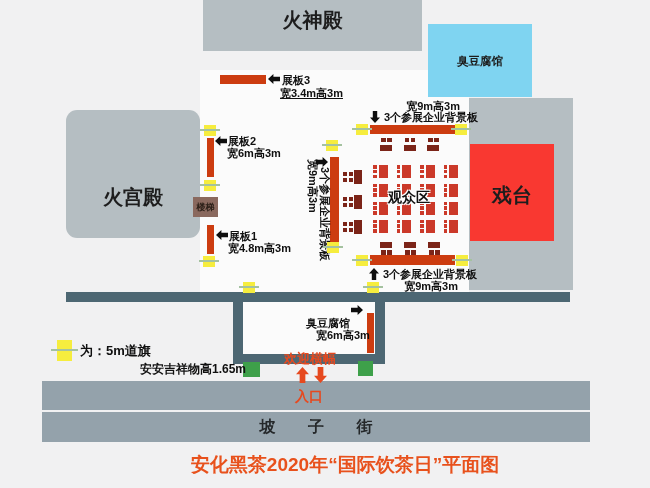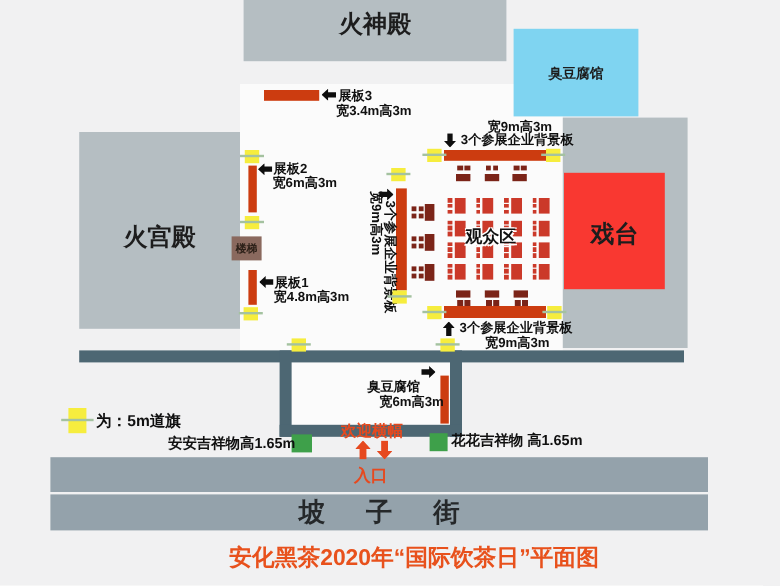--- a/index.html
+++ b/index.html
@@ -27,35 +27,35 @@
   .redarw.u{clip-path:polygon(50% 0,0 45%,28% 45%,28% 100%,72% 100%,72% 45%,100% 45%);}
   .redarw.d{clip-path:polygon(50% 100%,0 55%,28% 55%,28% 0,72% 0,72% 55%,100% 55%);}
   .green{position:absolute;background:#3ea04a;}
   .stairs{position:absolute;left:193px;top:197px;width:25px;height:20px;background:#8a695e;
           font-size:9px;font-weight:600;color:#2d2119;display:flex;align-items:center;justify-content:center;z-index:4;}
   .audlbl{position:absolute;left:376px;top:189px;width:66px;text-align:center;font-size:14px;font-weight:bold;color:#111;
           text-shadow:-1px -1px 0 #fff,1px -1px 0 #fff,-1px 1px 0 #fff,1px 1px 0 #fff;z-index:6;}
   .banner{position:absolute;left:270px;top:350px;width:80px;text-align:center;font-size:13px;font-weight:bold;color:#e6491f;z-index:6;}
   .entr{position:absolute;left:282px;top:388px;width:54px;text-align:center;font-size:14px;font-weight:bold;color:#e6491f;z-index:6;}
   .streetname{position:absolute;left:42px;top:412px;width:548px;height:30px;line-height:30px;text-align:center;
-              font-size:22px;font-weight:600;letter-spacing:14px;text-indent:14px;color:#25282a;z-index:3;}
+              font-size:16px;font-weight:600;letter-spacing:14px;text-indent:14px;color:#25282a;z-index:3;}
   .title{position:absolute;left:0;top:452px;width:650px;text-align:center;font-size:19px;font-weight:bold;color:#e8511c;padding-left:20px;}
 </style>
 </head>
 <body>
 
 <div id="plan">
 
   <div class="white" style="left:200px;top:70px;width:269px;height:222px;"></div>
   <div class="white" style="left:243px;top:302px;width:132px;height:52px;"></div>
 
   <div class="bld" style="left:203px;top:0;width:219px;height:51px;">
     <div class="lbl" style="left:0;top:7px;width:219px;text-align:center;font-size:20px;">火神殿</div>
   </div>
-  <div class="bld" style="left:66px;top:110px;width:134px;height:164px;">
+  <div class="bld" style="left:66px;top:110px;width:134px;height:128px;border-radius:11px;">
     <div class="lbl" style="left:0;top:74px;width:134px;text-align:center;font-size:20px;">火宫殿</div>
   </div>
   <div class="bld" style="left:469px;top:98px;width:104px;height:192px;"></div>
   <div class="abs" style="left:428px;top:24px;width:104px;height:73px;background:#7fd4f1;">
     <div class="lbl" style="left:0;top:30px;width:104px;text-align:center;font-size:11.5px;">臭豆腐馆</div>
   </div>
   <div class="abs" style="left:470px;top:144px;width:84px;height:97px;background:#f93831;z-index:2;">
     <div class="lbl" style="left:0;top:38px;width:84px;text-align:center;font-size:20px;">戏台</div>
   </div>
 
@@ -80,21 +80,21 @@
 
   <div class="blk l" style="left:268px;top:74px;"></div>
   <div class="blk l" style="left:215px;top:136px;"></div>
   <div class="blk l" style="left:216px;top:230px;"></div>
   <div class="blk r" style="left:316px;top:157px;"></div>
   <div class="blk d" style="left:370px;top:111px;"></div>
   <div class="blk u" style="left:369px;top:268px;"></div>
   <div class="blk r" style="left:351px;top:305px;z-index:5;"></div>
 
   <div class="ann" style="left:282px;top:74px;">展板3</div>
-  <div class="ann" style="left:280px;top:87px;">宽3.4m高3m</div>
+  <div class="ann" style="left:280px;top:87px;text-decoration:underline;">宽3.4m高3m</div>
   <div class="ann" style="left:228px;top:135px;">展板2</div>
   <div class="ann" style="left:227px;top:147px;">宽6m高3m</div>
   <div class="ann" style="left:229px;top:230px;">展板1</div>
   <div class="ann" style="left:228px;top:242px;">宽4.8m高3m</div>
 
   <div class="ann" style="left:380px;top:100px;width:80px;text-align:right;">宽9m高3m</div>
   <div class="ann" style="left:384px;top:111px;">3个参展企业背景板</div>
 
   <div class="ann" style="left:383px;top:268px;">3个参展企业背景板</div>
   <div class="ann" style="left:378px;top:280px;width:80px;text-align:right;">宽9m高3m</div>
@@ -106,21 +106,20 @@
   <div class="ann" style="left:316px;top:329px;z-index:5;">宽6m高3m</div>
 
   <div class="banner">欢迎横幅</div>
   <div class="redarw u" style="left:296px;top:367px;z-index:5;"></div>
   <div class="redarw d" style="left:314px;top:367px;z-index:5;"></div>
   <div class="entr">入口</div>
 
   <div class="green" style="left:243px;top:362px;width:17px;height:15px;z-index:5;"></div>
   <div class="green" style="left:358px;top:361px;width:15px;height:15px;z-index:5;"></div>
   <div class="ann" style="left:140px;top:363px;width:100px;text-align:right;font-size:12px;z-index:5;">安安吉祥物高1.65m</div>
-  <div class="ann" style="left:376px;top:361px;font-size:12px;z-index:5;">花花吉祥物 高1.65m</div>
 
   <div class="flag big" style="left:57px;top:340px;"></div>
   <div class="ann" style="left:80px;top:344px;font-size:13px;">为：5m道旗</div>
 
   <div class="audlbl">观众区</div>
 
   <div id="gen" class="abs" style="left:0;top:0;width:650px;height:488px;z-index:3;">
       <div class="flag" style="left: 204px; top: 125px;"></div>
       <div class="flag" style="left: 204px; top: 180px;"></div>
       <div class="flag" style="left: 203px; top: 256px;"></div>

